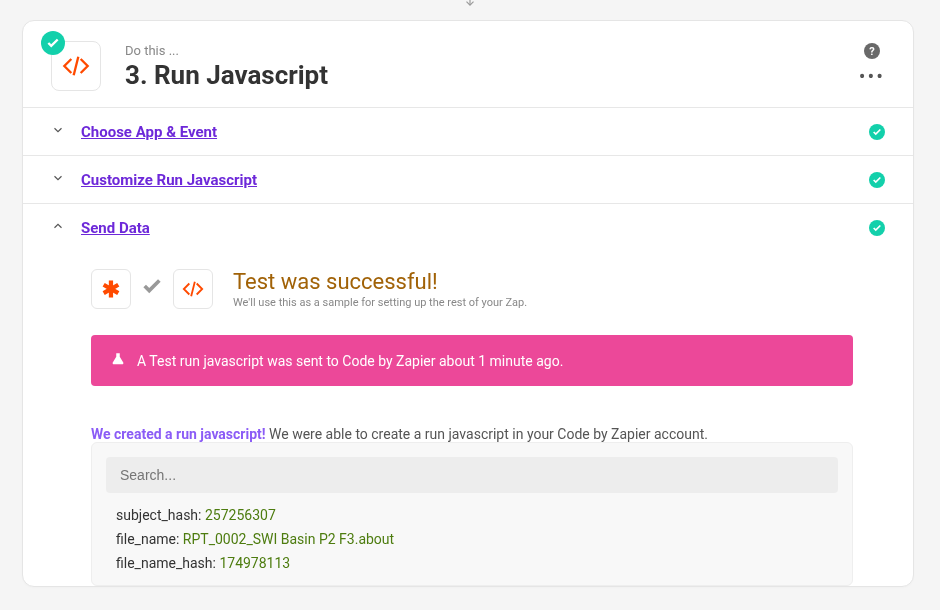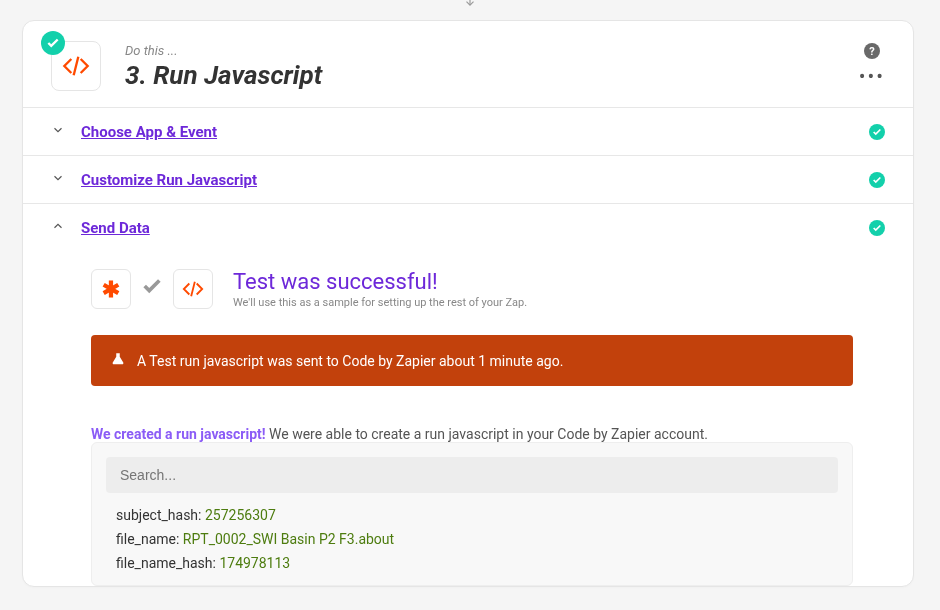--- a/index.html
+++ b/index.html
@@ -5,41 +5,41 @@
 * { box-sizing: border-box; margin: 0; padding: 0; }
 body { font-family: -apple-system, BlinkMacSystemFont, "Segoe UI", Roboto, Helvetica, Arial, sans-serif; background: #f5f5f5; width: 940px; height: 610px; overflow: hidden; }
 .arrow-down { display: flex; justify-content: center; color: #9a9a9a; font-size: 20px; padding: 0; margin-top: -6px; }
 .card { background: #fff; border: 1px solid #e5e5e5; border-radius: 12px; margin: 12px 26px 0 22px; position: relative; box-shadow: 0 1px 2px rgba(0,0,0,0.02);}
 .card-header { display: flex; align-items: center; padding: 20px 28px 16px 28px; position: relative; }
 .icon-wrap { position: relative; width: 50px; height: 50px; margin-right: 24px; }
 .code-box { width: 50px; height: 50px; border: 1px solid #e5e5e5; border-radius: 8px; display: flex; align-items: center; justify-content: center; background: #fff; }
 .code-box svg { width: 28px; height: 28px; }
 .check-badge { position: absolute; left: -10px; top: -10px; width: 24px; height: 24px; border-radius: 50%; background: #13d0ab; display: flex; align-items: center; justify-content: center; }
 .check-badge svg { width: 14px; height: 14px; }
-.header-text { flex: 1; font-style: italic; }
+.header-text { flex: 1; }
 .dothis { font-size: 13px; color: #888; margin-bottom: 2px; }
 .step-title { font-size: 26px; font-weight: 700; color: #333; }
 .header-icons { position: absolute; right: 28px; top: 22px; display: flex; flex-direction: column; align-items: center; gap: 14px; }
 .help-icon { width: 16px; height: 16px; border-radius: 50%; background: #696969; color: #fff; font-size: 11px; display: flex; align-items: center; justify-content: center; font-weight: bold; cursor: pointer;}
 .dots { font-size: 20px; color: #555; letter-spacing: 2px; line-height: 6px; cursor: pointer;}
 .section-row { display: flex; align-items: center; padding: 14px 28px; border-top: 1px solid #e7e7e7; cursor: pointer; }
 .chev { width: 16px; margin-right: 14px; color: #555; }
 .section-title { flex: 1; font-size: 15px; font-weight: 700; color: #6d28d9; text-decoration: underline; }
 .green-dot { width: 16px; height: 16px; border-radius: 50%; background: #13d0ab; display: flex; align-items: center; justify-content: center; }
 .green-dot svg { width: 10px; height: 10px; }
 .body-area { padding: 0 60px 0 68px; }
 .test-row { display: flex; align-items: center; padding: 18px 0 10px 0; }
 .test-icons { display: flex; align-items: center; gap: 10px; margin-right: 20px; }
 .zap-box, .code-sm { width: 40px; height: 40px; border: 1px solid #e5e5e5; border-radius: 6px; display: flex; align-items: center; justify-content: center; background: #fff; }
 .zap-icon { color: #ff4a00; font-size: 22px; font-weight: bold; }
 .grey-check { color: #999; font-size: 24px; }
 .code-sm svg { width: 22px; height: 22px; }
-.test-text-title { font-size: 22px; color: #6d28d9; font-weight: 400; }
+.test-text-title { font-size: 22px; color: #a16207; font-weight: 400; }
 .test-text-sub { font-size: 11px; color: #888; margin-top: 2px; }
-.green-banner { background: #c2410c; color: #fff; border-radius: 4px; padding: 16px 20px; margin-top: 16px; display: flex; align-items: center; font-size: 14px; }
+.green-banner { background: #ec4899; color: #fff; border-radius: 4px; padding: 16px 20px; margin-top: 16px; display: flex; align-items: center; font-size: 14px; }
 .flask { margin-right: 12px; }
 .created-line { margin-top: 40px; font-size: 14px; color: #555; }
 .created-line strong { font-weight: 700; color: #8b5cf6; }
 .data-panel { background: #f8f8f8; border: 1px solid #eee; border-radius: 6px; padding: 0 0 10px 0; }
 .search-box { margin: 14px 14px 10px 14px; background: #ededed; border-radius: 4px; padding: 10px 14px; color: #888; font-size: 14px; cursor: text; border: none; width: calc(100% - 28px); outline: none;}
 .kv-row { padding: 4px 24px; font-size: 14px; color: #333; }
 .kv-row .k { font-weight: 400; }
 .kv-row .v { font-weight: 400; color: #4d7c0f; }
 </style>
 </head>

